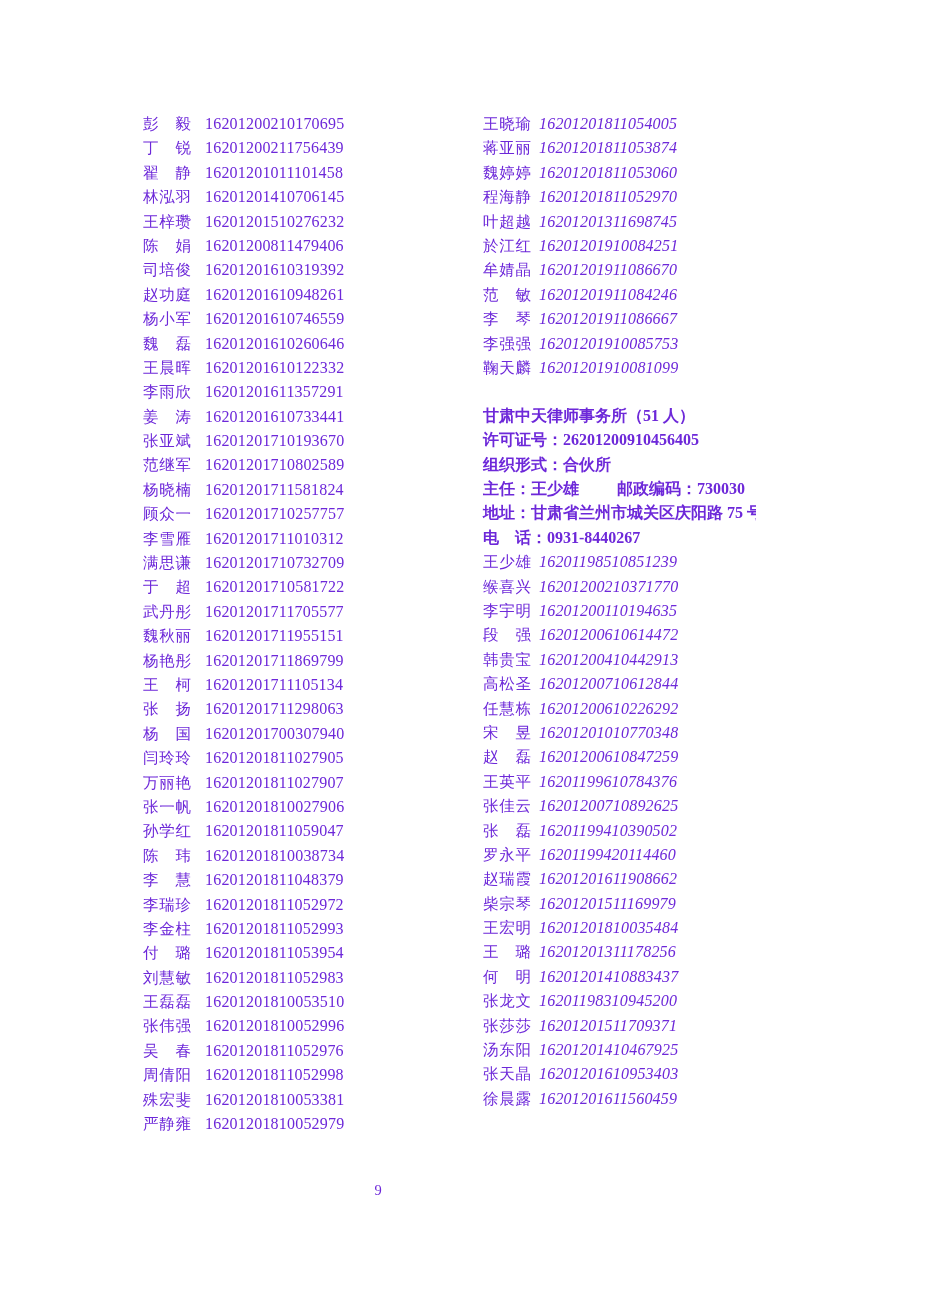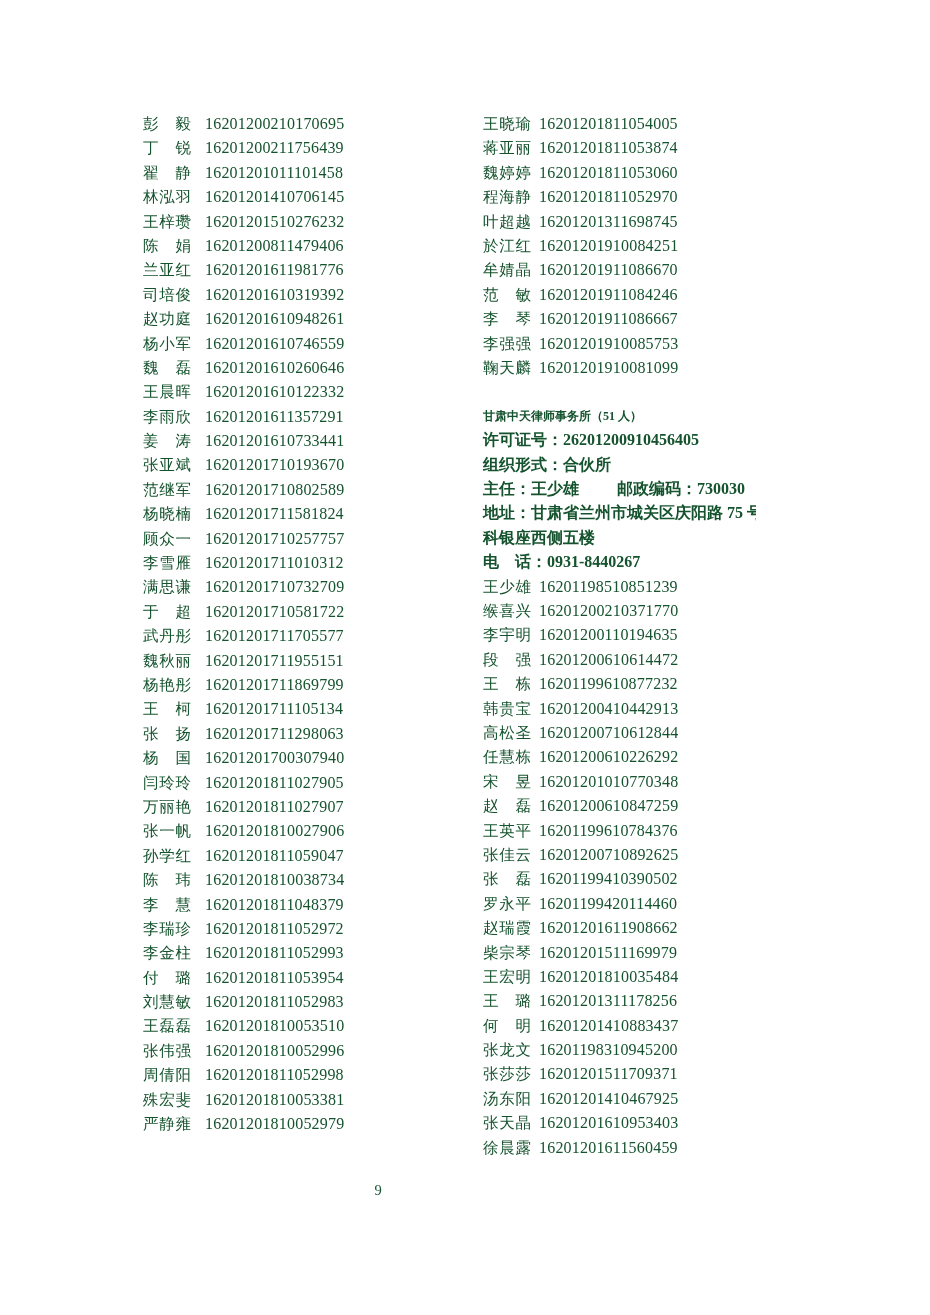--- a/index.html
+++ b/index.html
@@ -2,21 +2,21 @@
 <html><head>
 <meta charset="utf-8">
 <style>
   html,body{margin:0;padding:0;background:#ffffff;}
   .page{
     position:relative;
     width:756px;height:1315px;
     background:#ffffff;
     overflow:hidden;
     font-family:"Liberation Serif","DejaVu Serif",serif;
-    color:#14532d;
+    color:#6d28d9;
   }
   .content{
     position:absolute;
     left:143px;top:112px;
     display:flex;
   }
   .col-left{width:340px;}
   .col-right{width:447px;}
   .entry-row{
     display:flex;
@@ -30,25 +30,25 @@
     width:48px;
     font-size:15.5px;
     text-align:justify;
     text-align-last:justify;
   }
   .lawyer-id{
     font-size:16px;
     margin-left:14px;
     letter-spacing:0.2px;
   }
-  .col-right .lawyer-id{margin-left:8px;}
+  .col-right .lawyer-id{margin-left:8px;font-style:italic;}
   .firm-block{margin-top:23.5px;}
   .firm-title{
     font-weight:bold;
-    font-size:12px;
+    font-size:16px;
     line-height:24.4px;
     white-space:nowrap;
   }
   .firm-line{
     font-size:16px;
     line-height:24.4px;
     white-space:nowrap;
     font-weight:bold;
   }
   .postcode-group{margin-left:34px;text-align:right;}
@@ -86,24 +86,20 @@
         </div>
         <div class="entry-row">
           <span class="lawyer-name">王梓瓒</span>
           <span class="lawyer-id">16201201510276232</span>
         </div>
         <div class="entry-row">
           <span class="lawyer-name">陈娟</span>
           <span class="lawyer-id">16201200811479406</span>
         </div>
         <div class="entry-row">
-          <span class="lawyer-name">兰亚红</span>
-          <span class="lawyer-id">16201201611981776</span>
-        </div>
-        <div class="entry-row">
           <span class="lawyer-name">司培俊</span>
           <span class="lawyer-id">16201201610319392</span>
         </div>
         <div class="entry-row">
           <span class="lawyer-name">赵功庭</span>
           <span class="lawyer-id">16201201610948261</span>
         </div>
         <div class="entry-row">
           <span class="lawyer-name">杨小军</span>
           <span class="lawyer-id">16201201610746559</span>
@@ -216,20 +212,24 @@
           <span class="lawyer-name">刘慧敏</span>
           <span class="lawyer-id">16201201811052983</span>
         </div>
         <div class="entry-row">
           <span class="lawyer-name">王磊磊</span>
           <span class="lawyer-id">16201201810053510</span>
         </div>
         <div class="entry-row">
           <span class="lawyer-name">张伟强</span>
           <span class="lawyer-id">16201201810052996</span>
+        </div>
+        <div class="entry-row">
+          <span class="lawyer-name">吴春</span>
+          <span class="lawyer-id">16201201811052976</span>
         </div>
         <div class="entry-row">
           <span class="lawyer-name">周倩阳</span>
           <span class="lawyer-id">16201201811052998</span>
         </div>
         <div class="entry-row">
           <span class="lawyer-name">殊宏斐</span>
           <span class="lawyer-id">16201201810053381</span>
         </div>
         <div class="entry-row">
@@ -303,21 +303,20 @@
           </span>
           <span class="postcode-group">
             <span>邮政编码：</span><span>730030</span>
           </span>
         </div>
 
         <div class="firm-line">
           <span>地址：</span><span>甘肃省兰州市城关区庆阳路 75 号中</span>
         </div>
 
-        <div class="firm-line">科银座西侧五楼</div>
 
         <div class="firm-line">
           <span>电　话：</span><span>0931-8440267</span>
         </div>
       </div>
 
       <div id="col-right-bottom">
           <div class="entry-row">
             <span class="lawyer-name">王少雄</span>
             <span class="lawyer-id">16201198510851239</span>
@@ -328,24 +327,20 @@
           </div>
           <div class="entry-row">
             <span class="lawyer-name">李宇明</span>
             <span class="lawyer-id">16201200110194635</span>
           </div>
           <div class="entry-row">
             <span class="lawyer-name">段强</span>
             <span class="lawyer-id">16201200610614472</span>
           </div>
           <div class="entry-row">
-            <span class="lawyer-name">王栋</span>
-            <span class="lawyer-id">16201199610877232</span>
-          </div>
-          <div class="entry-row">
             <span class="lawyer-name">韩贵宝</span>
             <span class="lawyer-id">16201200410442913</span>
           </div>
           <div class="entry-row">
             <span class="lawyer-name">高松圣</span>
             <span class="lawyer-id">16201200710612844</span>
           </div>
           <div class="entry-row">
             <span class="lawyer-name">任慧栋</span>
             <span class="lawyer-id">16201200610226292</span>

